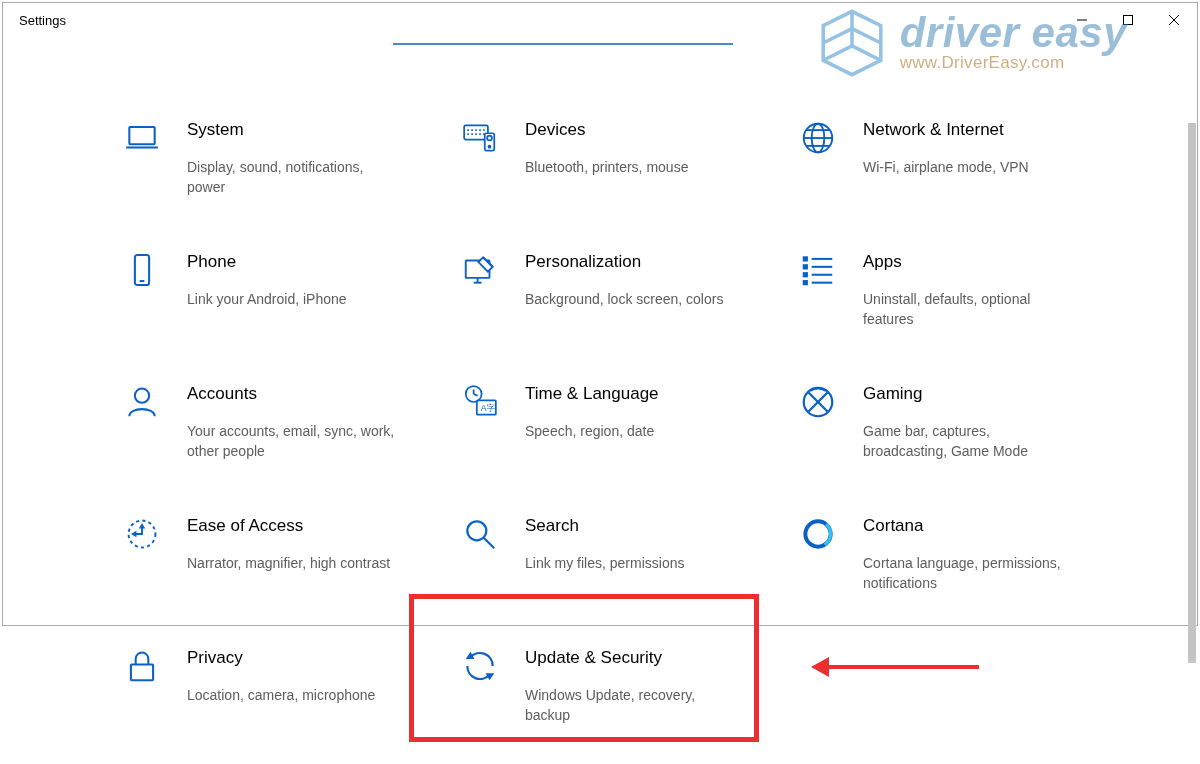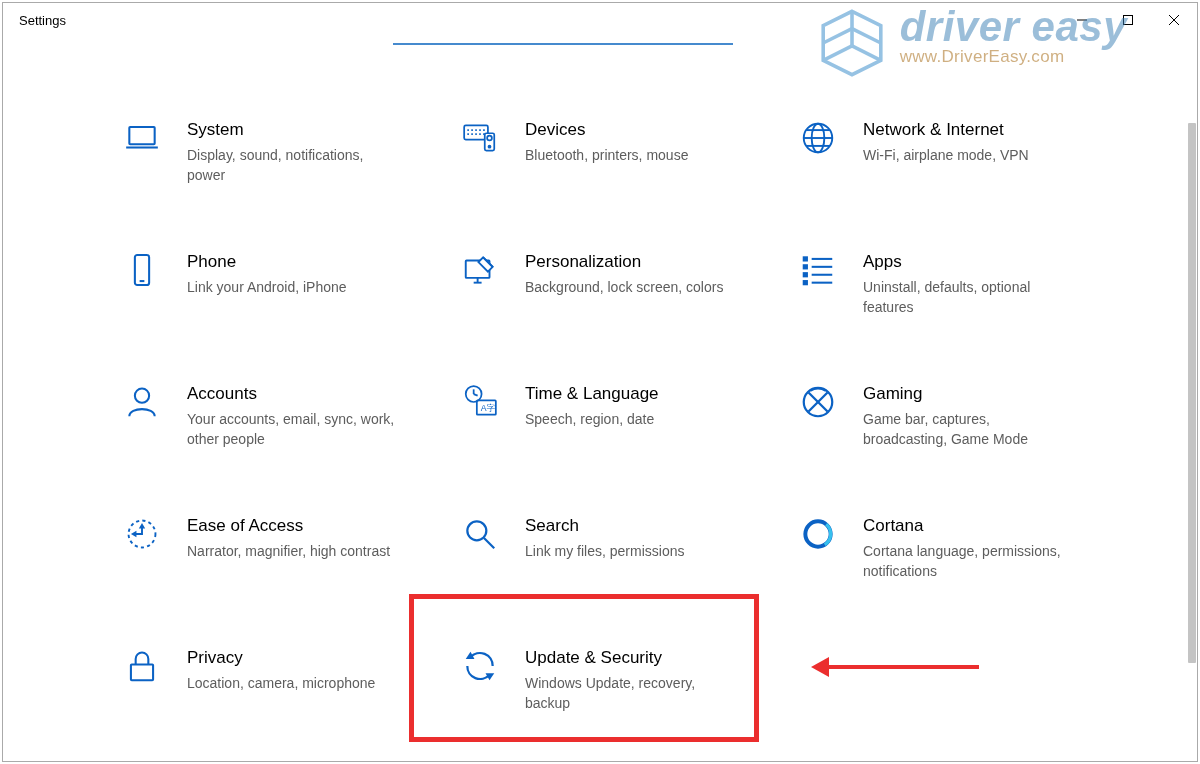--- a/index.html
+++ b/index.html
@@ -8,21 +8,21 @@
     width: 1200px;
     height: 764px;
     font-family: "Segoe UI", Arial, sans-serif;
     background: #ffffff;
     overflow: hidden;
     position: relative;
   }
   .window {
     box-sizing: border-box;
     width: 1196px;
-    height: 760px;
+    height: 624px;
     border: 1px solid #aaa;
     margin: 2px;
     position: relative;
     background: #fff;
   }
   .titlebar {
     height: 34px;
     display: flex;
     align-items: center;
     justify-content: space-between;
@@ -89,21 +89,21 @@
   }
   .tile .heading {
     font-size: 17px;
     color: #000;
     line-height: 22px;
   }
   .tile .sub {
     font-size: 14px;
     color: #5d5d5d;
     line-height: 20px;
-    margin-top: 4px;
+    margin-top: 16px;
   }
   .highlight-box {
     position: absolute;
     border: 5px solid #eb2e2e;
     box-sizing: border-box;
     pointer-events: none;
   }
   .arrow {
     position: absolute;
     display: flex;
@@ -118,21 +118,21 @@
     width: 0; height: 0;
     border-top: 10px solid transparent;
     border-bottom: 10px solid transparent;
     border-right: 18px solid #eb2e2e;
   }
   .watermark {
     position: absolute;
     top: 4px;
     right: 70px;
     display: flex;
-    align-items: flex-start;
+    align-items: center;
     opacity: 0.5;
     pointer-events: none;
   }
   .wm-cube {
     width: 72px; height: 72px;
     color: #2f87c8;
     margin-right: 12px;
   }
   .wm-text {
     display: flex;

